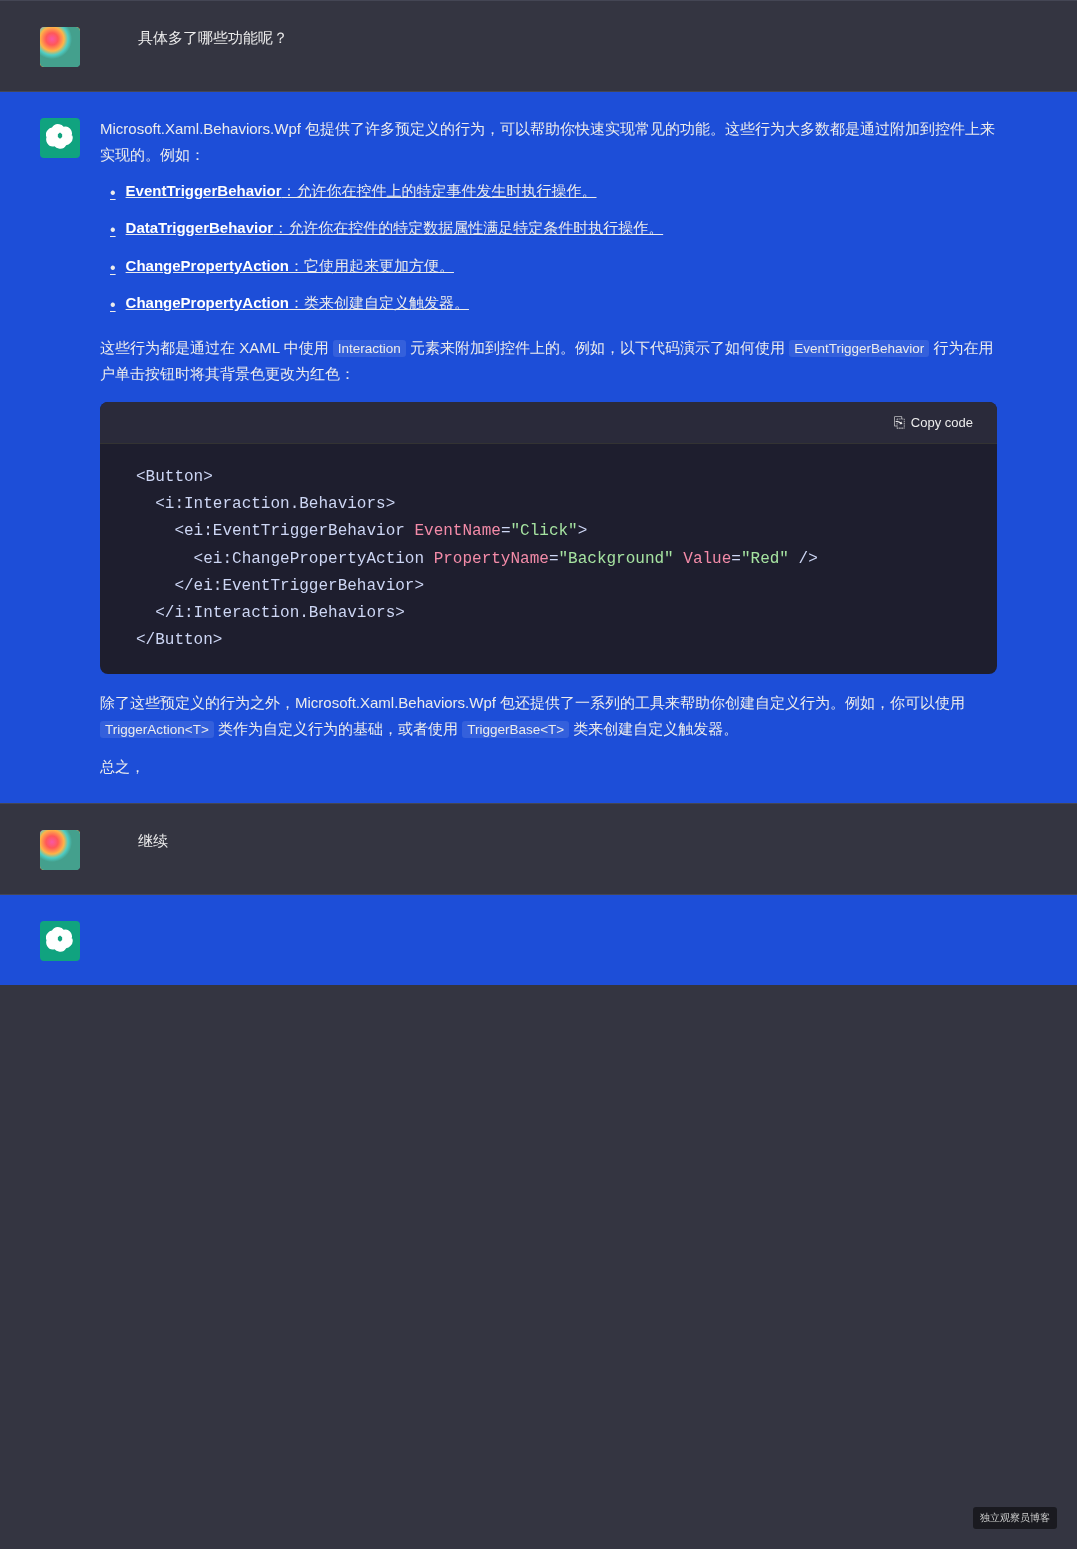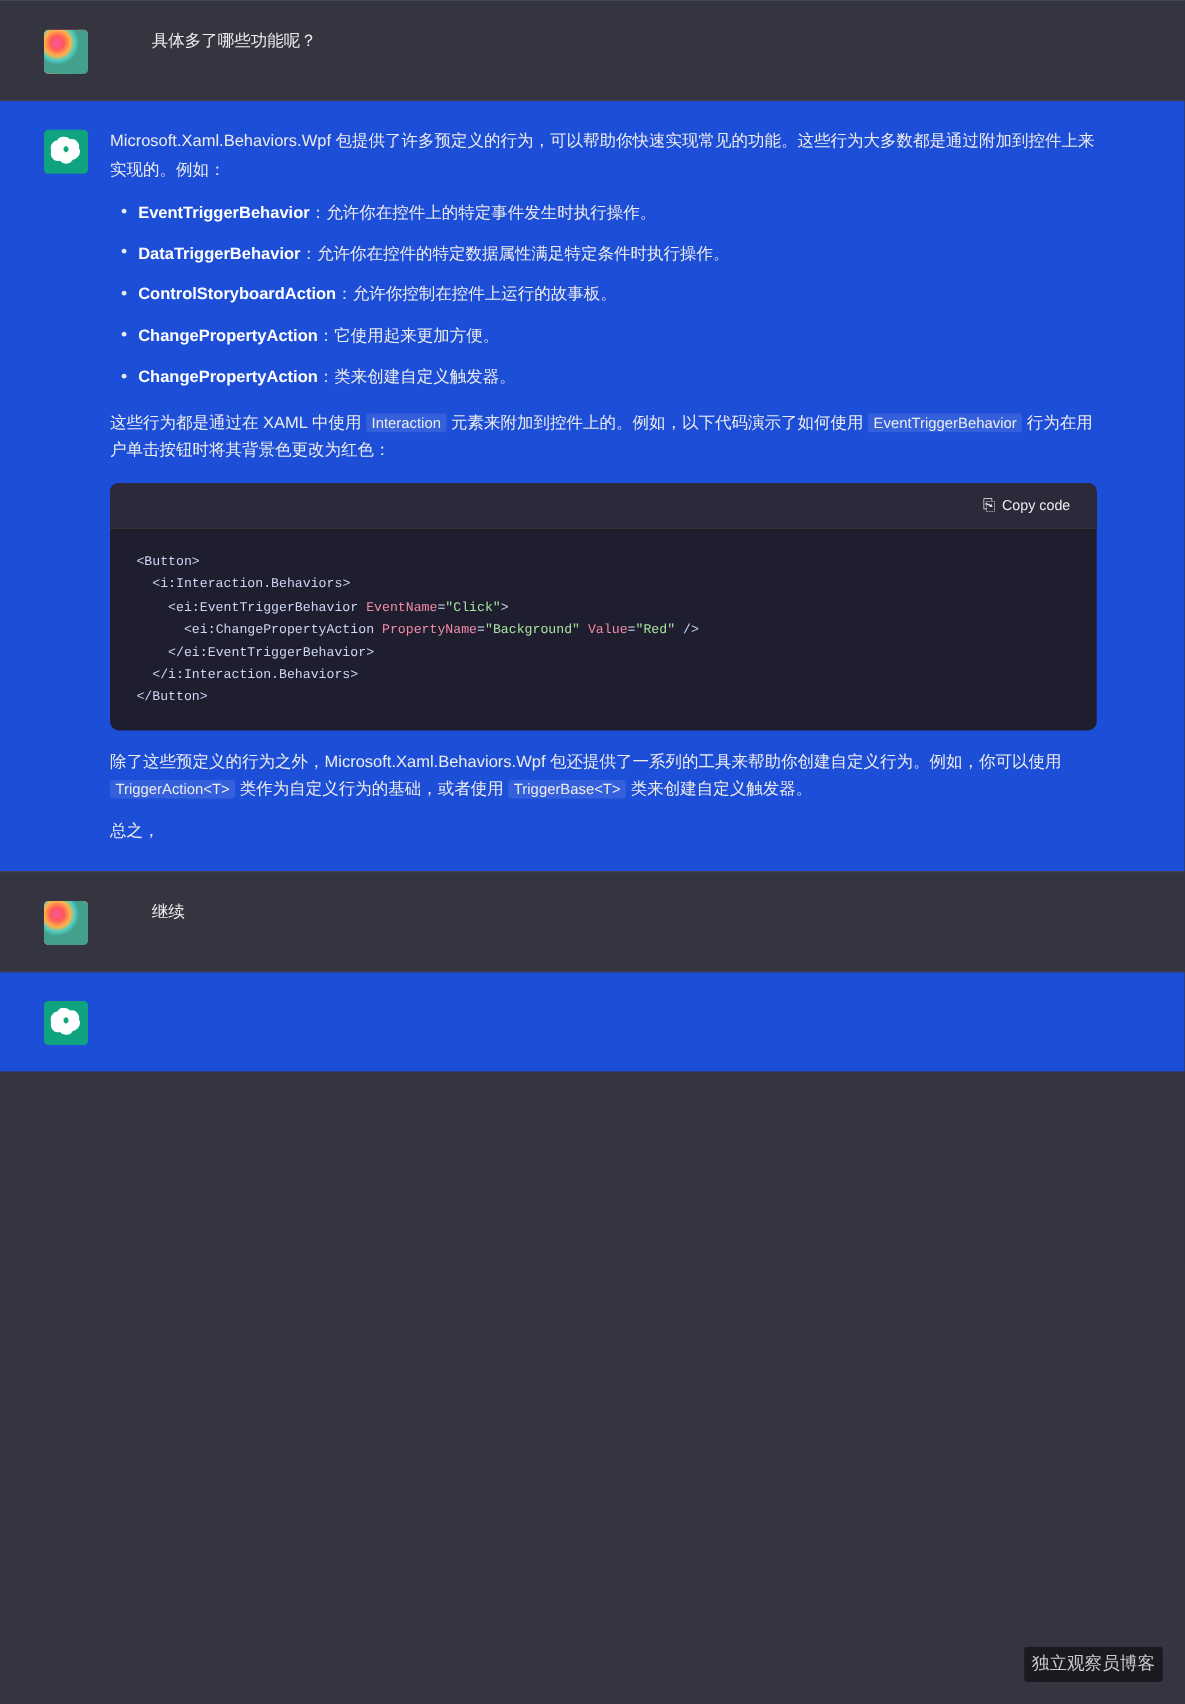--- a/index.html
+++ b/index.html
@@ -76,23 +76,24 @@
       margin-bottom: 0;
     }
 
     .bullet-list {
       list-style: none;
       margin: 10px 0 16px 10px;
     }
 
     .bullet-list li {
       display: flex;
-      align-items: flex-end;
+      align-items: flex-start;
       margin-bottom: 10px;
       line-height: 1.65;
+      text-decoration: underline;
     }
 
     .bullet-list li::before {
       content: '•';
       margin-right: 10px;
       flex-shrink: 0;
       font-size: 16px;
       margin-top: 1px;
     }
 
@@ -123,23 +124,23 @@
       font-size: 13px;
       padding: 4px 8px;
       border-radius: 4px;
     }
 
     .copy-icon {
       font-size: 14px;
     }
 
     .code-block {
-      padding: 20px 24px;
+      padding: 20px 36px;
       font-family: 'Consolas', 'Courier New', monospace;
-      font-size: 12px;
+      font-size: 16px;
       line-height: 1.7;
       color: #cdd6f4;
       overflow-x: auto;
       white-space: pre;
     }
 
     .xml-tag { color: #cdd6f4; }
     .xml-attr-name { color: #f38ba8; }
     .xml-attr-value { color: #a6e3a1; }
     .xml-bracket { color: #cdd6f4; }
@@ -157,21 +158,21 @@
       font-weight: 700;
       color: #fff;
     }
 
     .watermark {
       position: fixed;
       bottom: 20px;
       right: 20px;
       background: rgba(0,0,0,0.5);
       color: #ccc;
-      font-size: 16px;
+      font-size: 10px;
       padding: 3px 7px;
       border-radius: 3px;
       z-index: 9999;
     }
   </style>
 </head>
 <body>
 
 <div class="chat-container">
 
@@ -207,25 +208,20 @@
 
       <ul class="bullet-list">
         <li>
           <span>
             <strong>EventTriggerBehavior</strong><span>：允许你在控件上的特定事件发生时执行操作。</span>
           </span>
         </li>
         <li>
           <span>
             <strong>DataTriggerBehavior</strong><span>：允许你在控件的特定数据属性满足特定条件时执行操作。</span>
-          </span>
-        </li>
-        <li>
-          <span>
-            <strong>ControlStoryboardAction</strong><span>：允许你控制在控件上运行的故事板。</span>
           </span>
         </li>
         <li>
           <span>
             <strong>ChangePropertyAction</strong><span>：它使用起来更加方便。</span>
           </span>
         </li>
         <li>
           <span>
             <strong>ChangePropertyAction</strong><span>：类来创建自定义触发器。</span>

